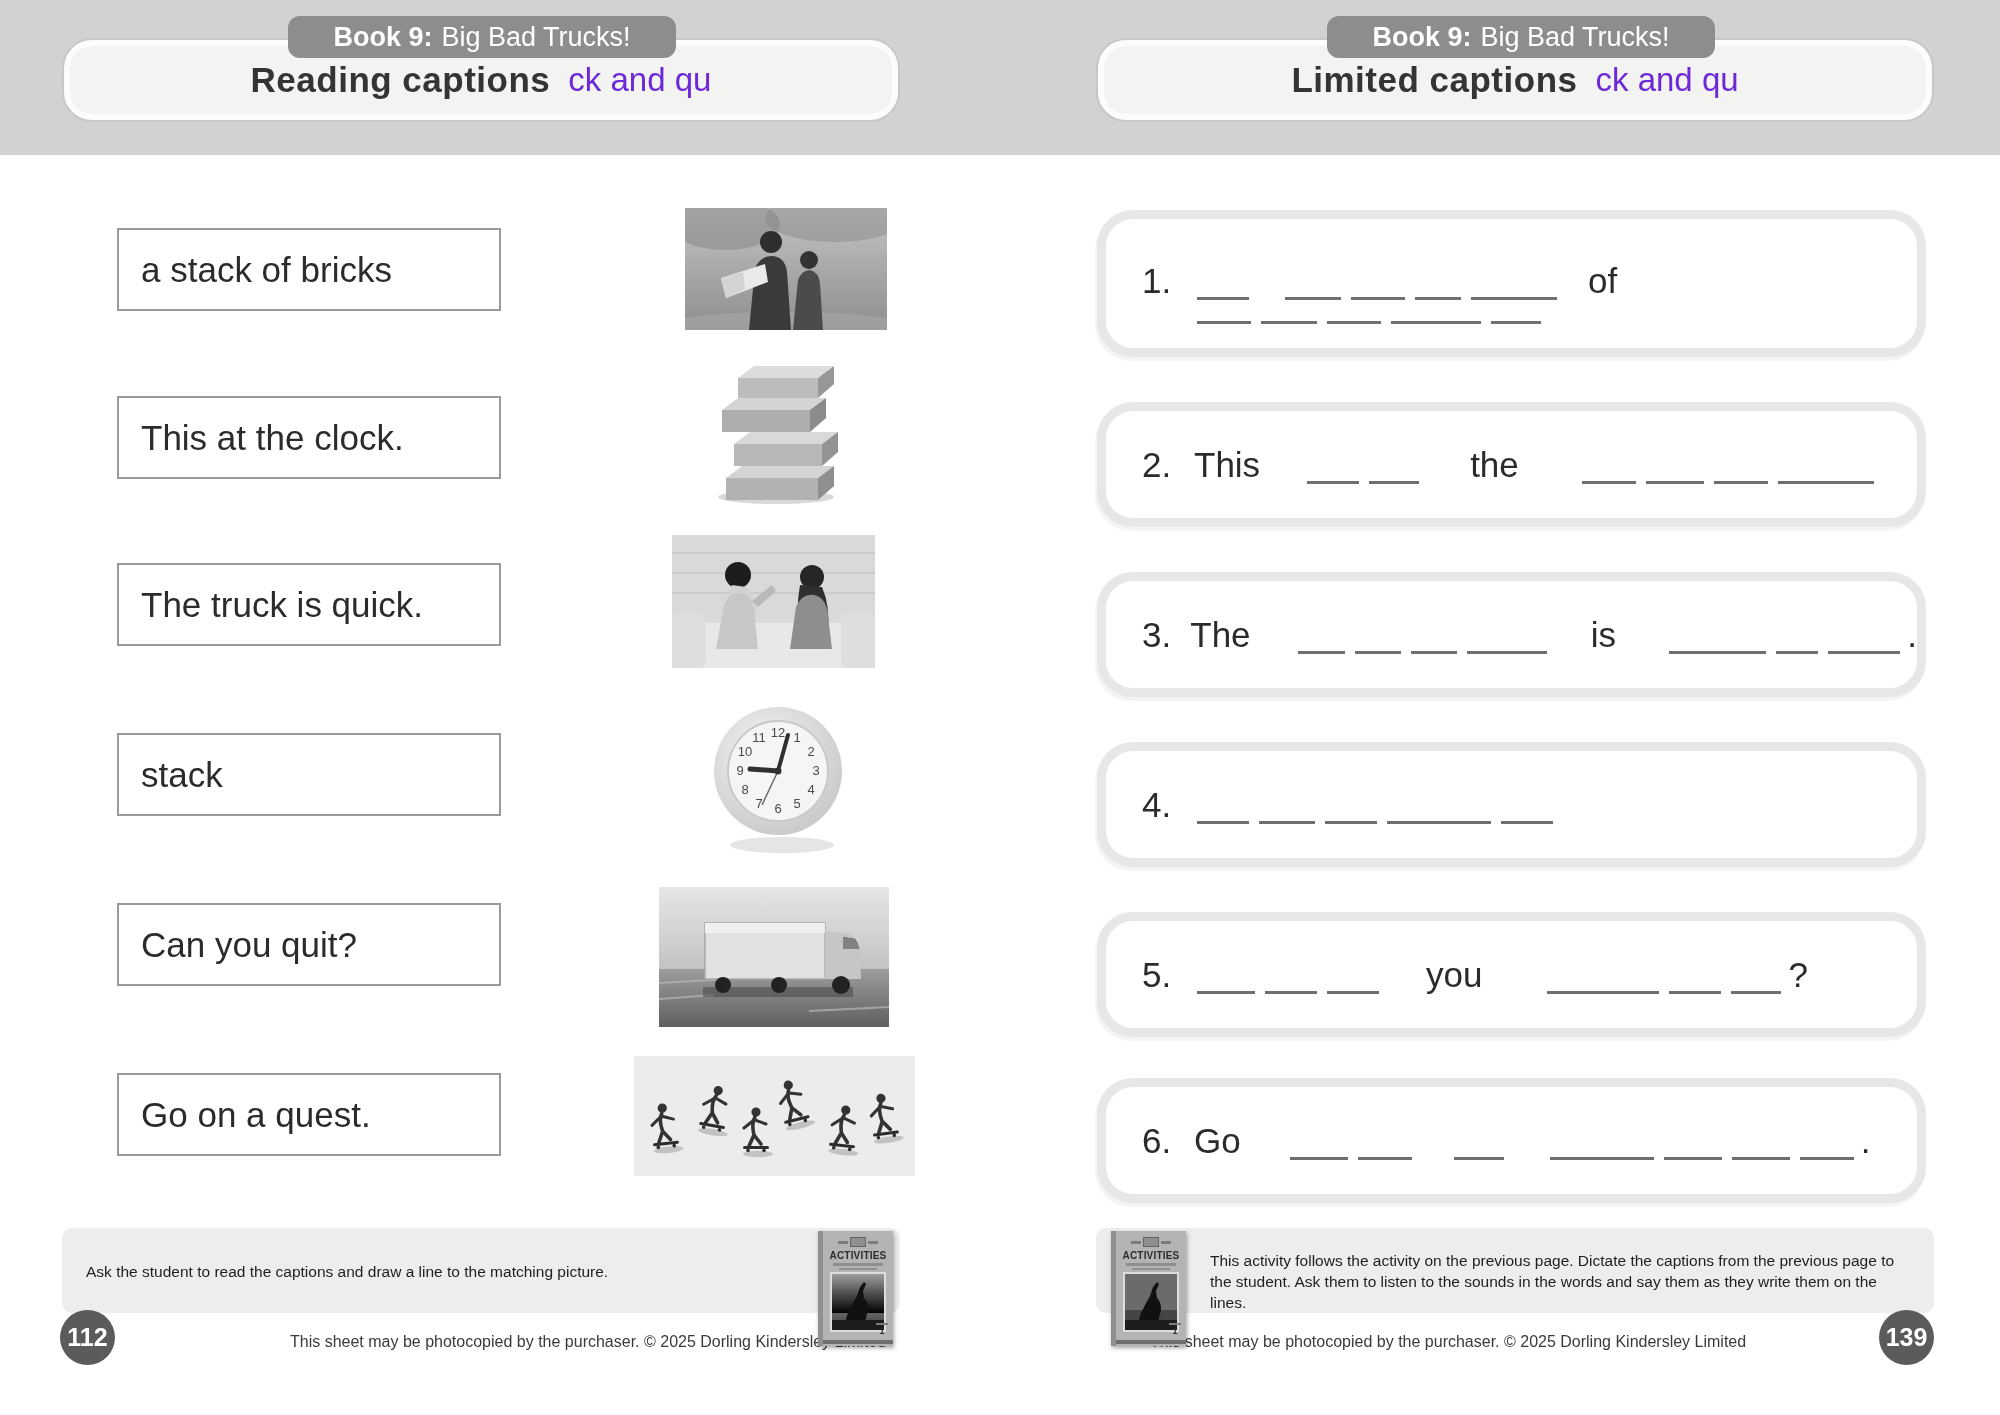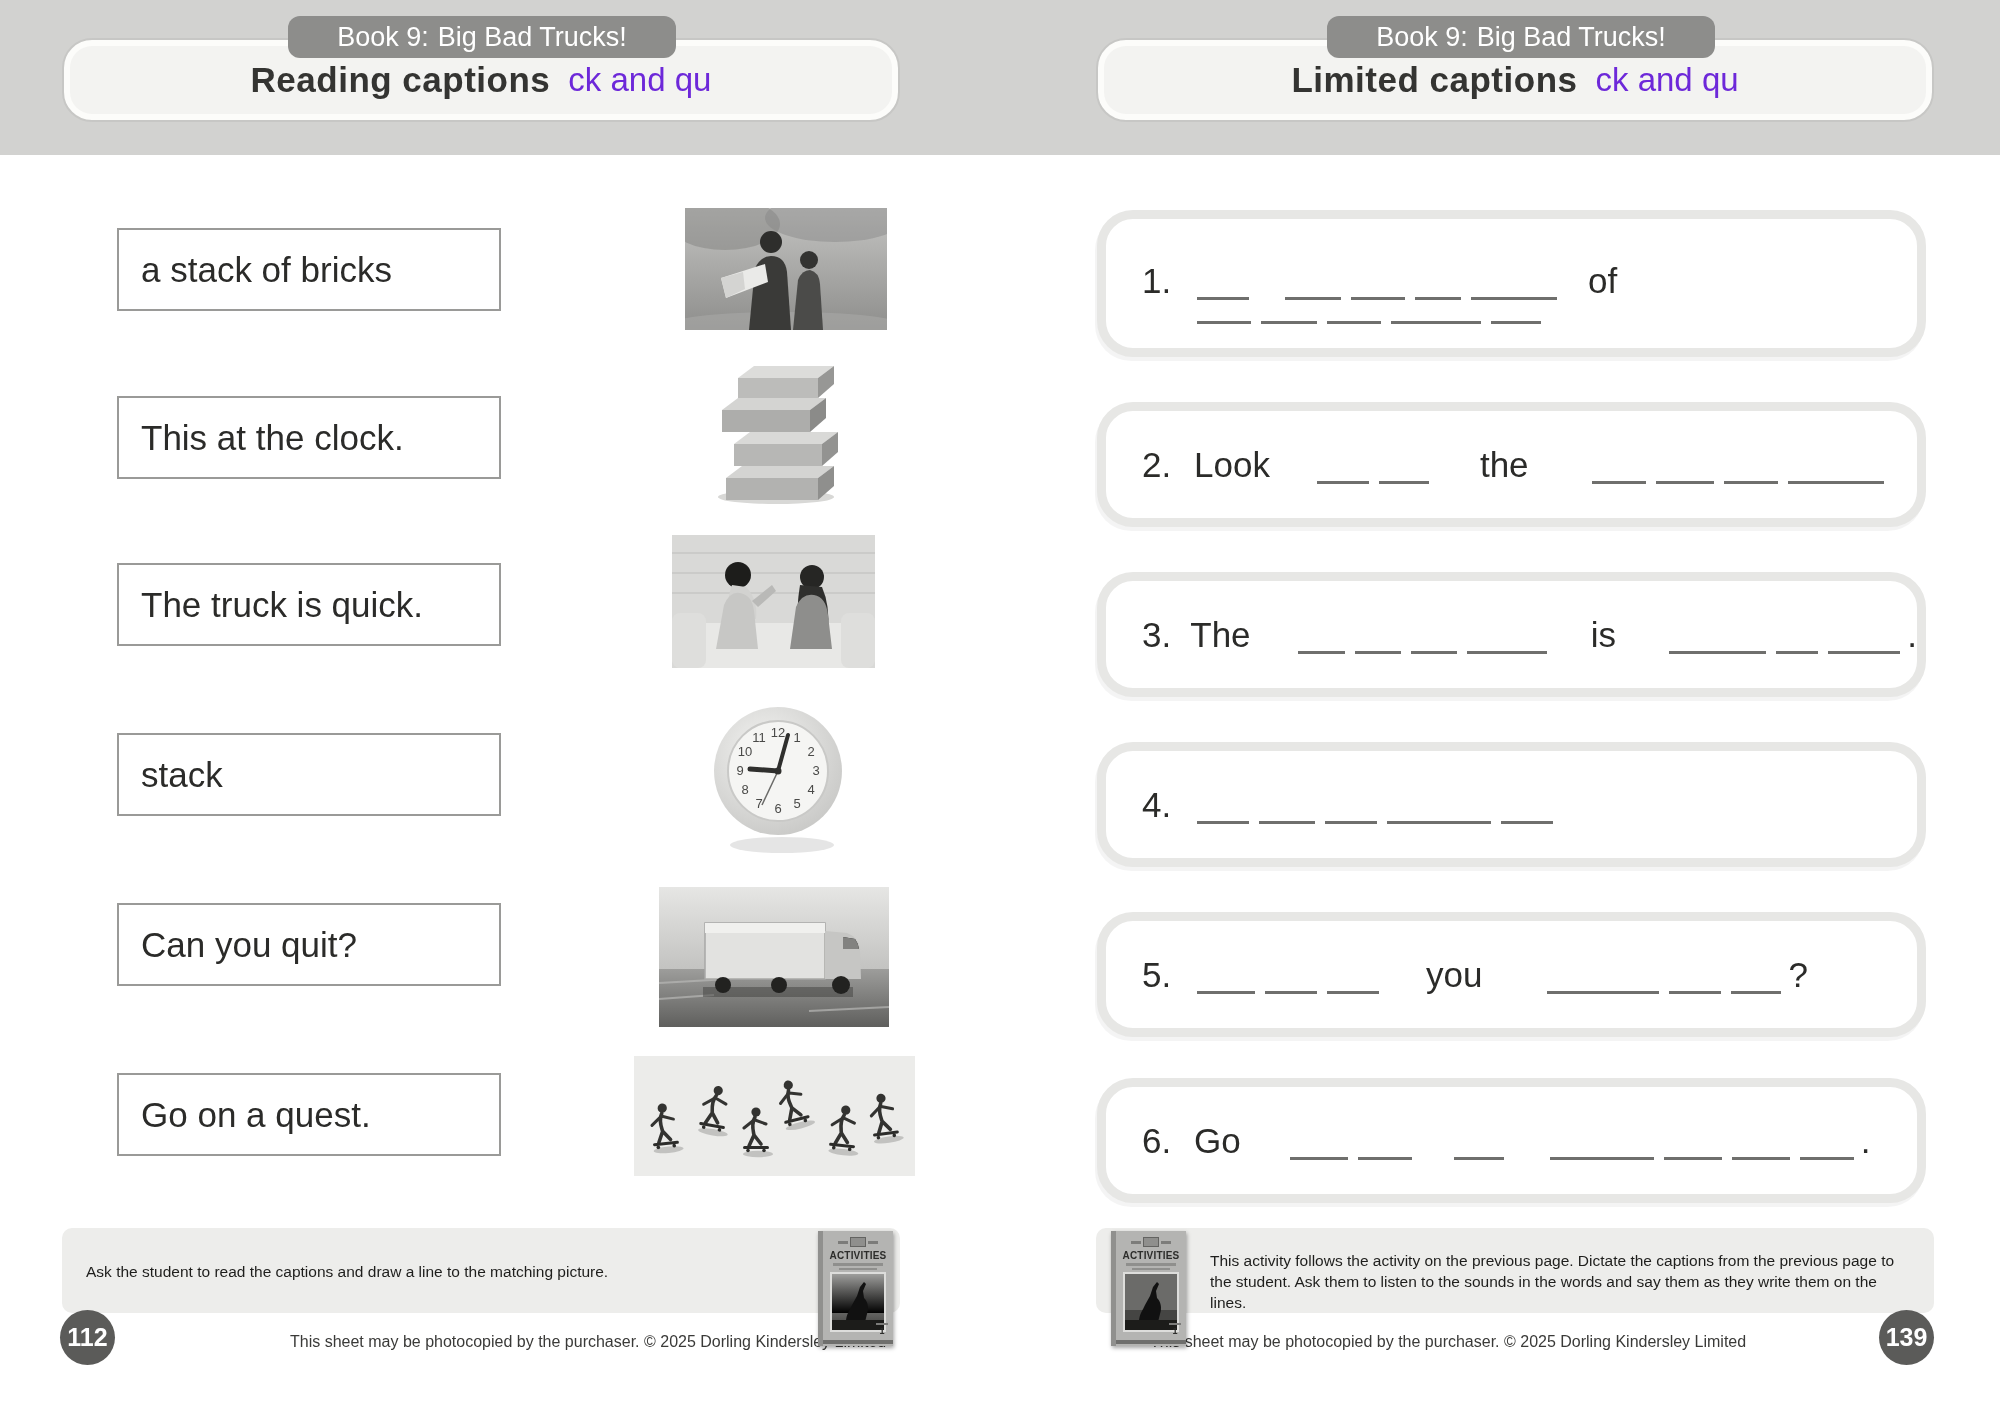--- a/index.html
+++ b/index.html
@@ -12,21 +12,21 @@
   .hdr-box{position:absolute;top:38px;height:84px;width:838px;background:#fcfcfa;
            border:2px solid #c7c7c5;border-radius:30px;box-sizing:border-box;z-index:1}
   .hdr-box.left{left:62px}
   .hdr-box.right{left:1096px}
   .hdr-inner{position:absolute;inset:6px;background:#f3f3f1;border-radius:22px;
              display:flex;align-items:center;justify-content:center;gap:18px}
   .hdr-title{font-weight:bold;font-size:35px;color:#343432;letter-spacing:.5px}
   .hdr-sub{font-size:33px;color:#6d28d9}
   .pill{position:absolute;top:16px;width:388px;height:42px;background:#8d8d8b;border-radius:12px;
         color:#ffffff;display:flex;align-items:center;justify-content:center;font-size:27px;z-index:3}
-  .pill .b{font-weight:normal;margin-right:9px}
+  .pill .b{font-weight:bold;margin-right:9px}
   .pill.left{left:288px}
   .pill.right{left:1327px}
   
   .cap{position:absolute;left:117px;width:384px;height:83px;border:2px solid #9a9a98;background:#fff;
        box-sizing:border-box;display:flex;align-items:center;padding-left:22px;
        font-size:35px;color:#2b2b29}
   .pic{position:absolute}
   
   .item{position:absolute;left:1097px;width:829px;border:9px solid #e7e7e5;border-radius:36px;
         background:#fff;box-sizing:border-box;display:flex;flex-direction:column;justify-content:center;
@@ -271,21 +271,21 @@
       <span class="blank" style="width: 54px;"></span>
       <span class="blank" style="width: 56px;"></span>
       <span class="blank" style="width: 54px;"></span>
       <span class="blank" style="width: 90px;"></span>
       <span class="blank" style="width: 50px;"></span>
     </div>
   </div>
 <div class="item" id="item-1" style="top:402px;height:125px">
     <div class="row">
       <span class="num">2.</span>
-      <span class="word">Look</span>
+      <span class="word">This</span>
       <span class="tok-gap" style="width: 40px;"></span>
       <span class="blank" style="width: 52px;"></span>
       <span class="blank" style="width: 50px;"></span>
       <span class="tok-gap" style="width: 44px;"></span>
       <span class="word">the</span>
       <span class="tok-gap" style="width: 56px;"></span>
       <span class="blank" style="width: 54px;"></span>
       <span class="blank" style="width: 58px;"></span>
       <span class="blank" style="width: 54px;"></span>
       <span class="blank" style="width: 96px;"></span>

